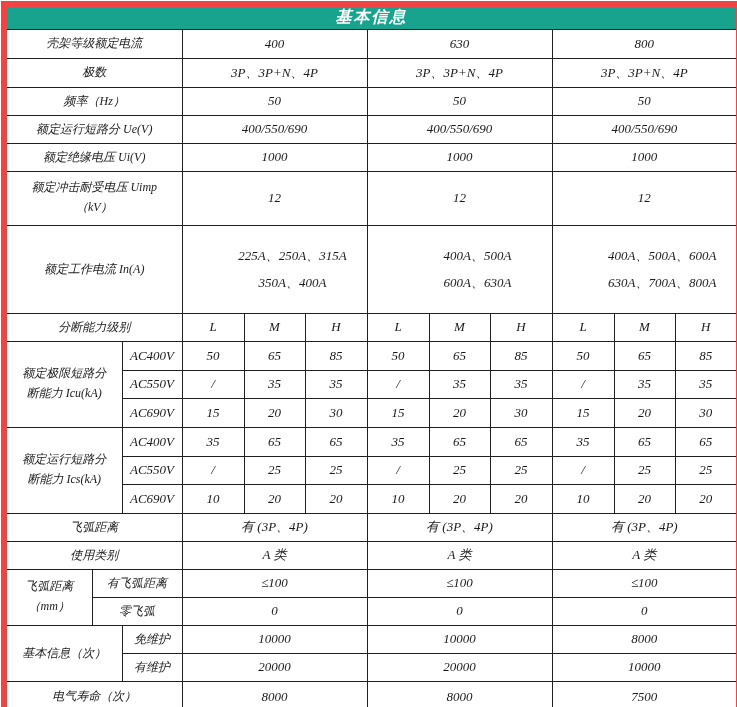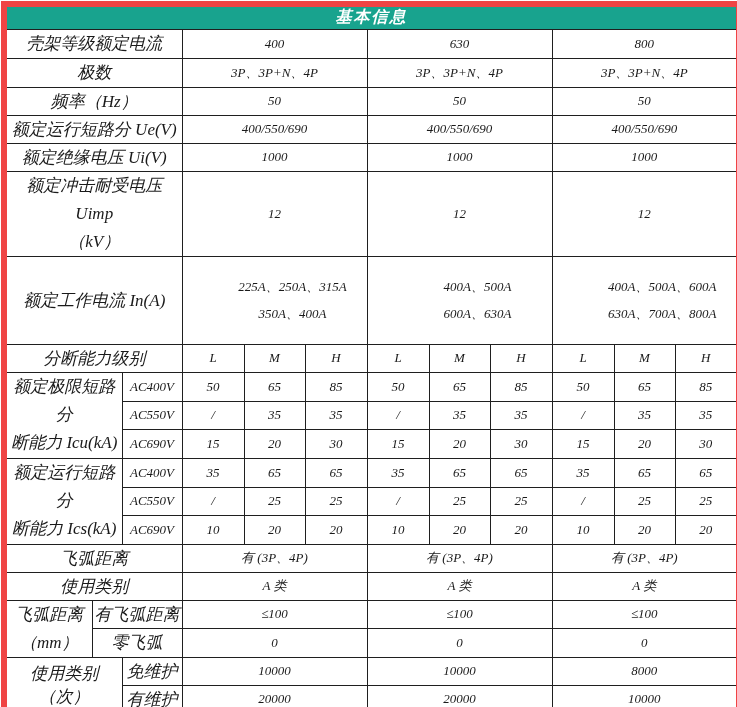--- a/index.html
+++ b/index.html
@@ -16,21 +16,21 @@
   table.spec td {
     border: 1px solid #1f1f1f;
     text-align: center; vertical-align: middle;
     padding: 0 2px; overflow: hidden;
     background: #ffffff;
   }
   table.spec { border: 6px solid #ef4444; font-style: italic; }
   td.hdr {
     font-weight: bold; font-size: 16px; letter-spacing: 2px;
   }
-  td.lbl { font-size: 17px; }
+  td.lbl { font-size: 12px; }
   .line { display: block; line-height: 1.65; }
   .tall-line { display: block; line-height: 2.1; margin-left: 36px; }
 </style>
 </head>
 <body>
 
 <div class="sheet">
   <table class="spec">
     <colgroup>
       <col style="width:88px">
@@ -233,21 +233,21 @@
       <td colspan="3">≤100</td>
     </tr>
     <tr style="height:28px">
       <td class="lbl" colspan="2">零飞弧</td>
       <td colspan="3">0</td>
       <td colspan="3">0</td>
       <td colspan="3">0</td>
     </tr>
 
     <tr style="height:28px">
-      <td class="lbl" colspan="2" rowspan="2">使用类别（次）</td>
+      <td class="lbl" colspan="2" rowspan="2">基本信息（次）</td>
       <td class="lbl">免维护</td>
       <td colspan="3">10000</td>
       <td colspan="3">10000</td>
       <td colspan="3">8000</td>
     </tr>
     <tr style="height:28px">
       <td class="lbl">有维护</td>
       <td colspan="3">20000</td>
       <td colspan="3">20000</td>
       <td colspan="3">10000</td>

